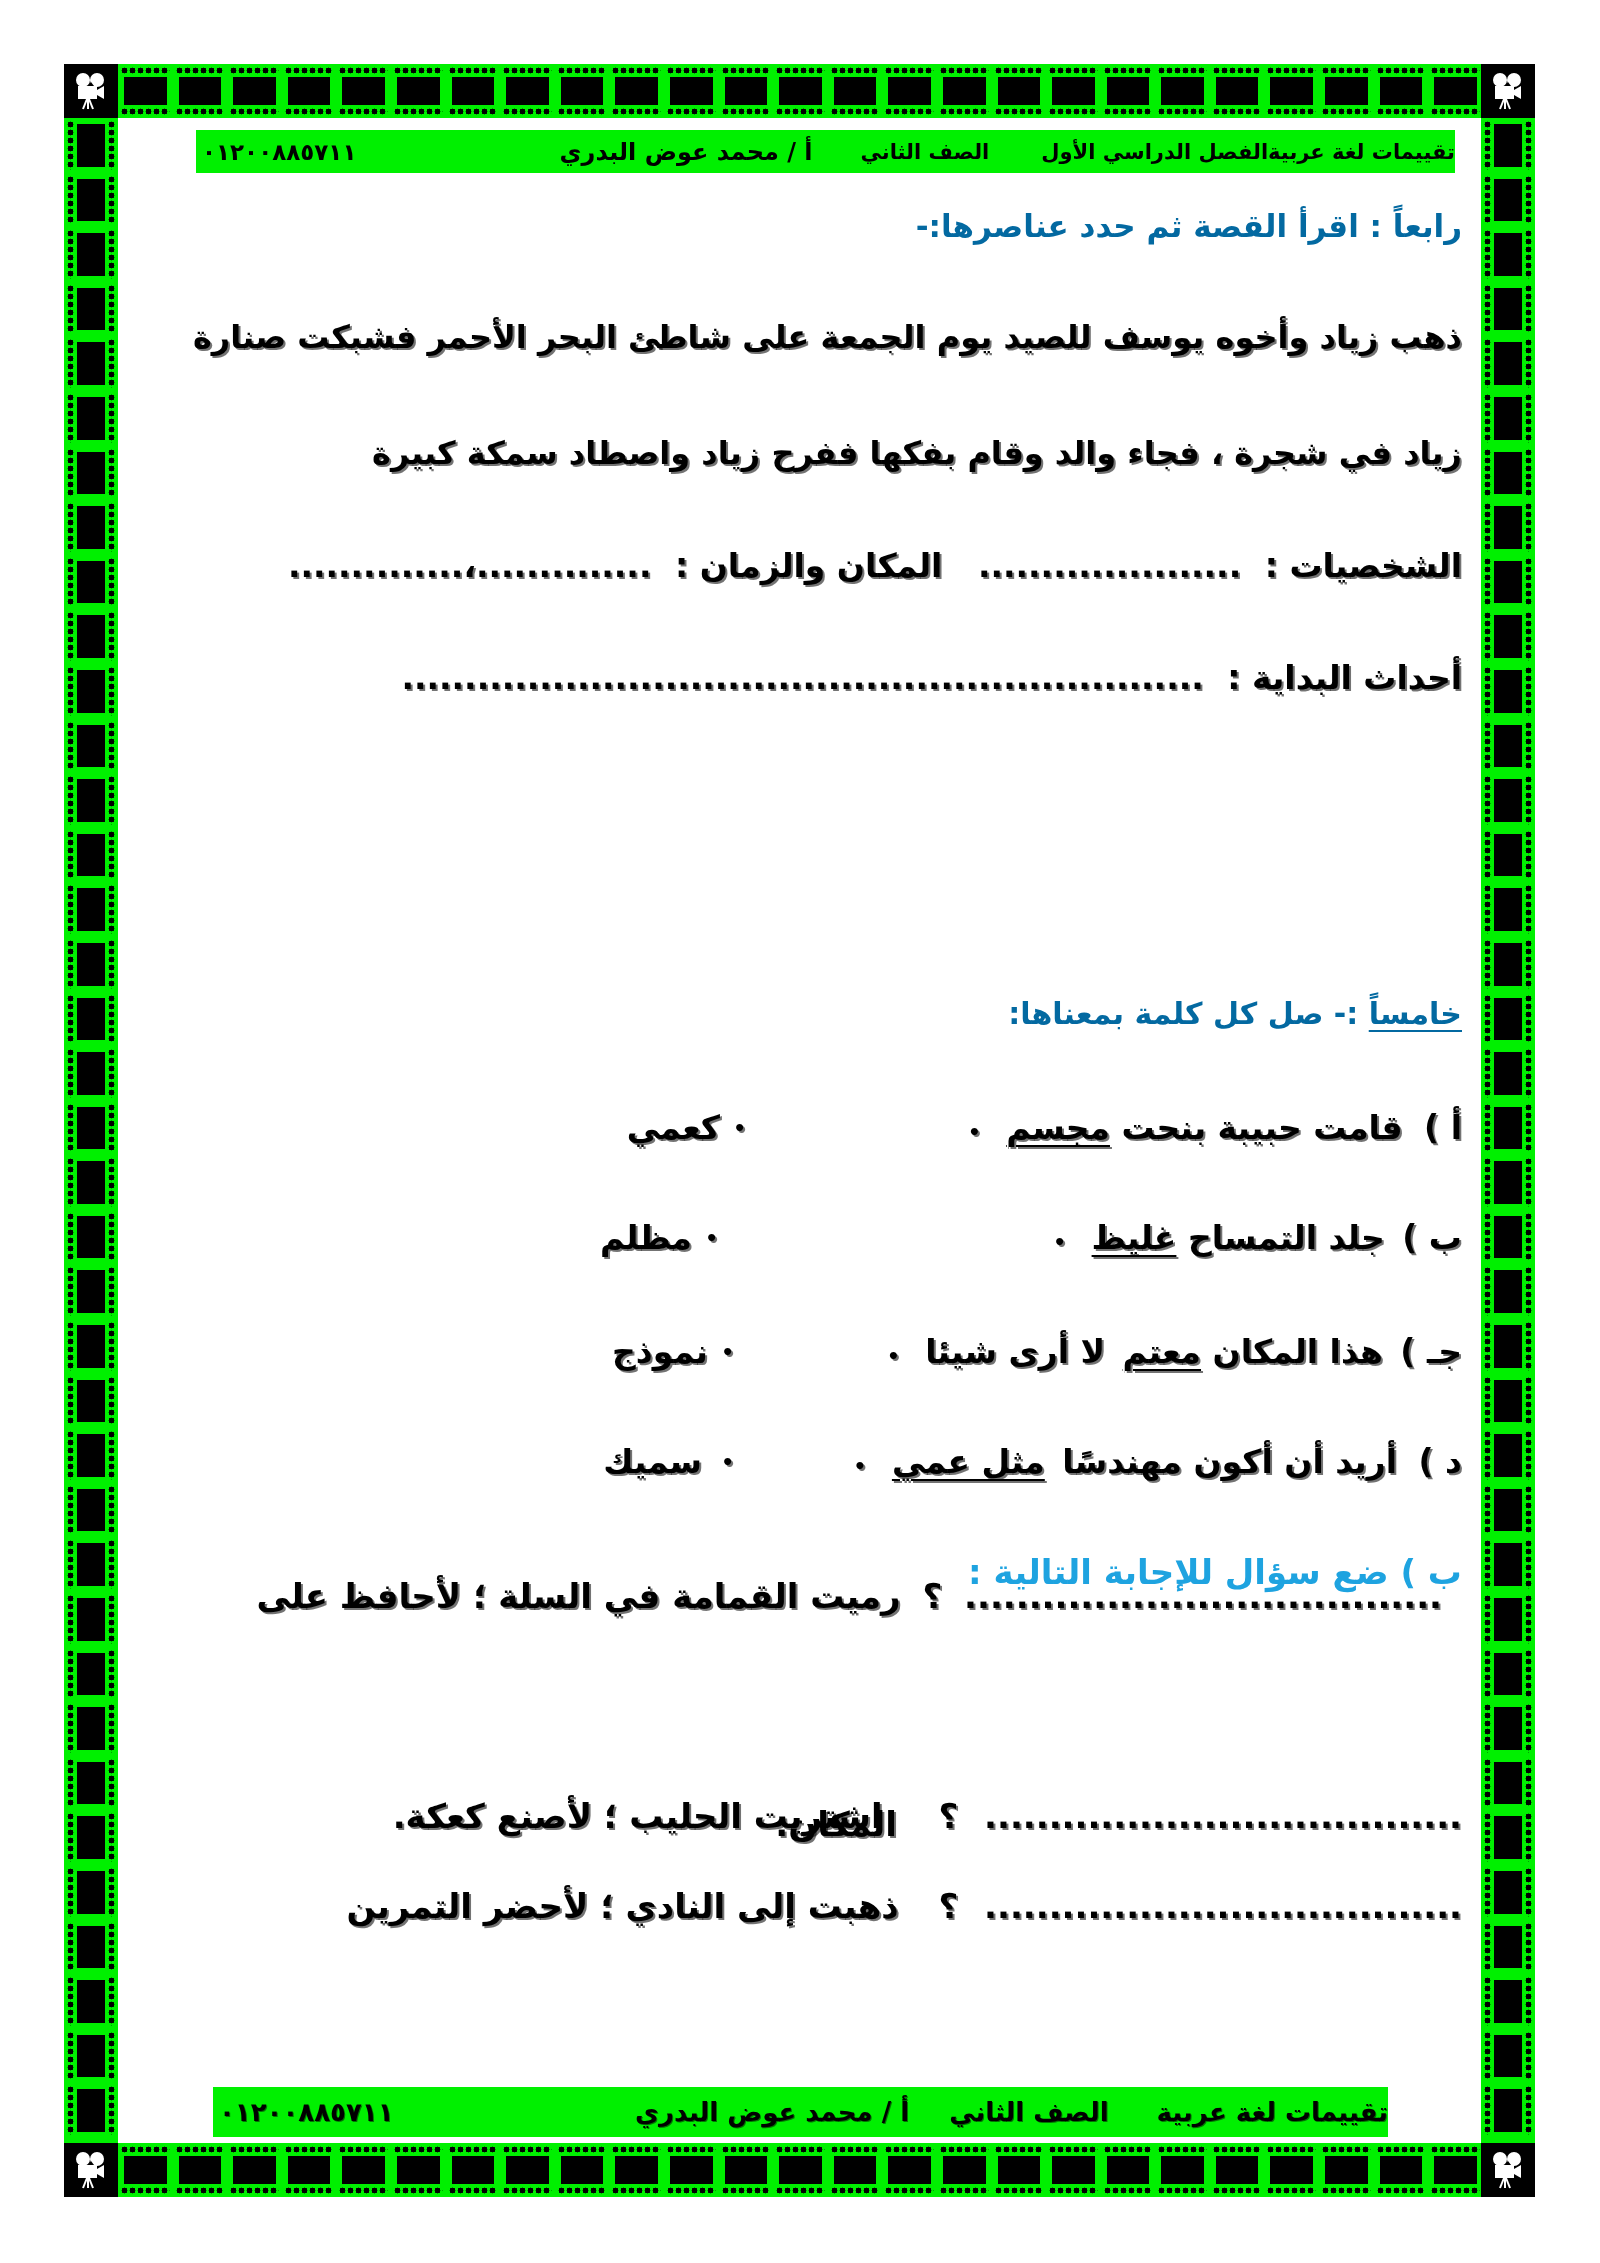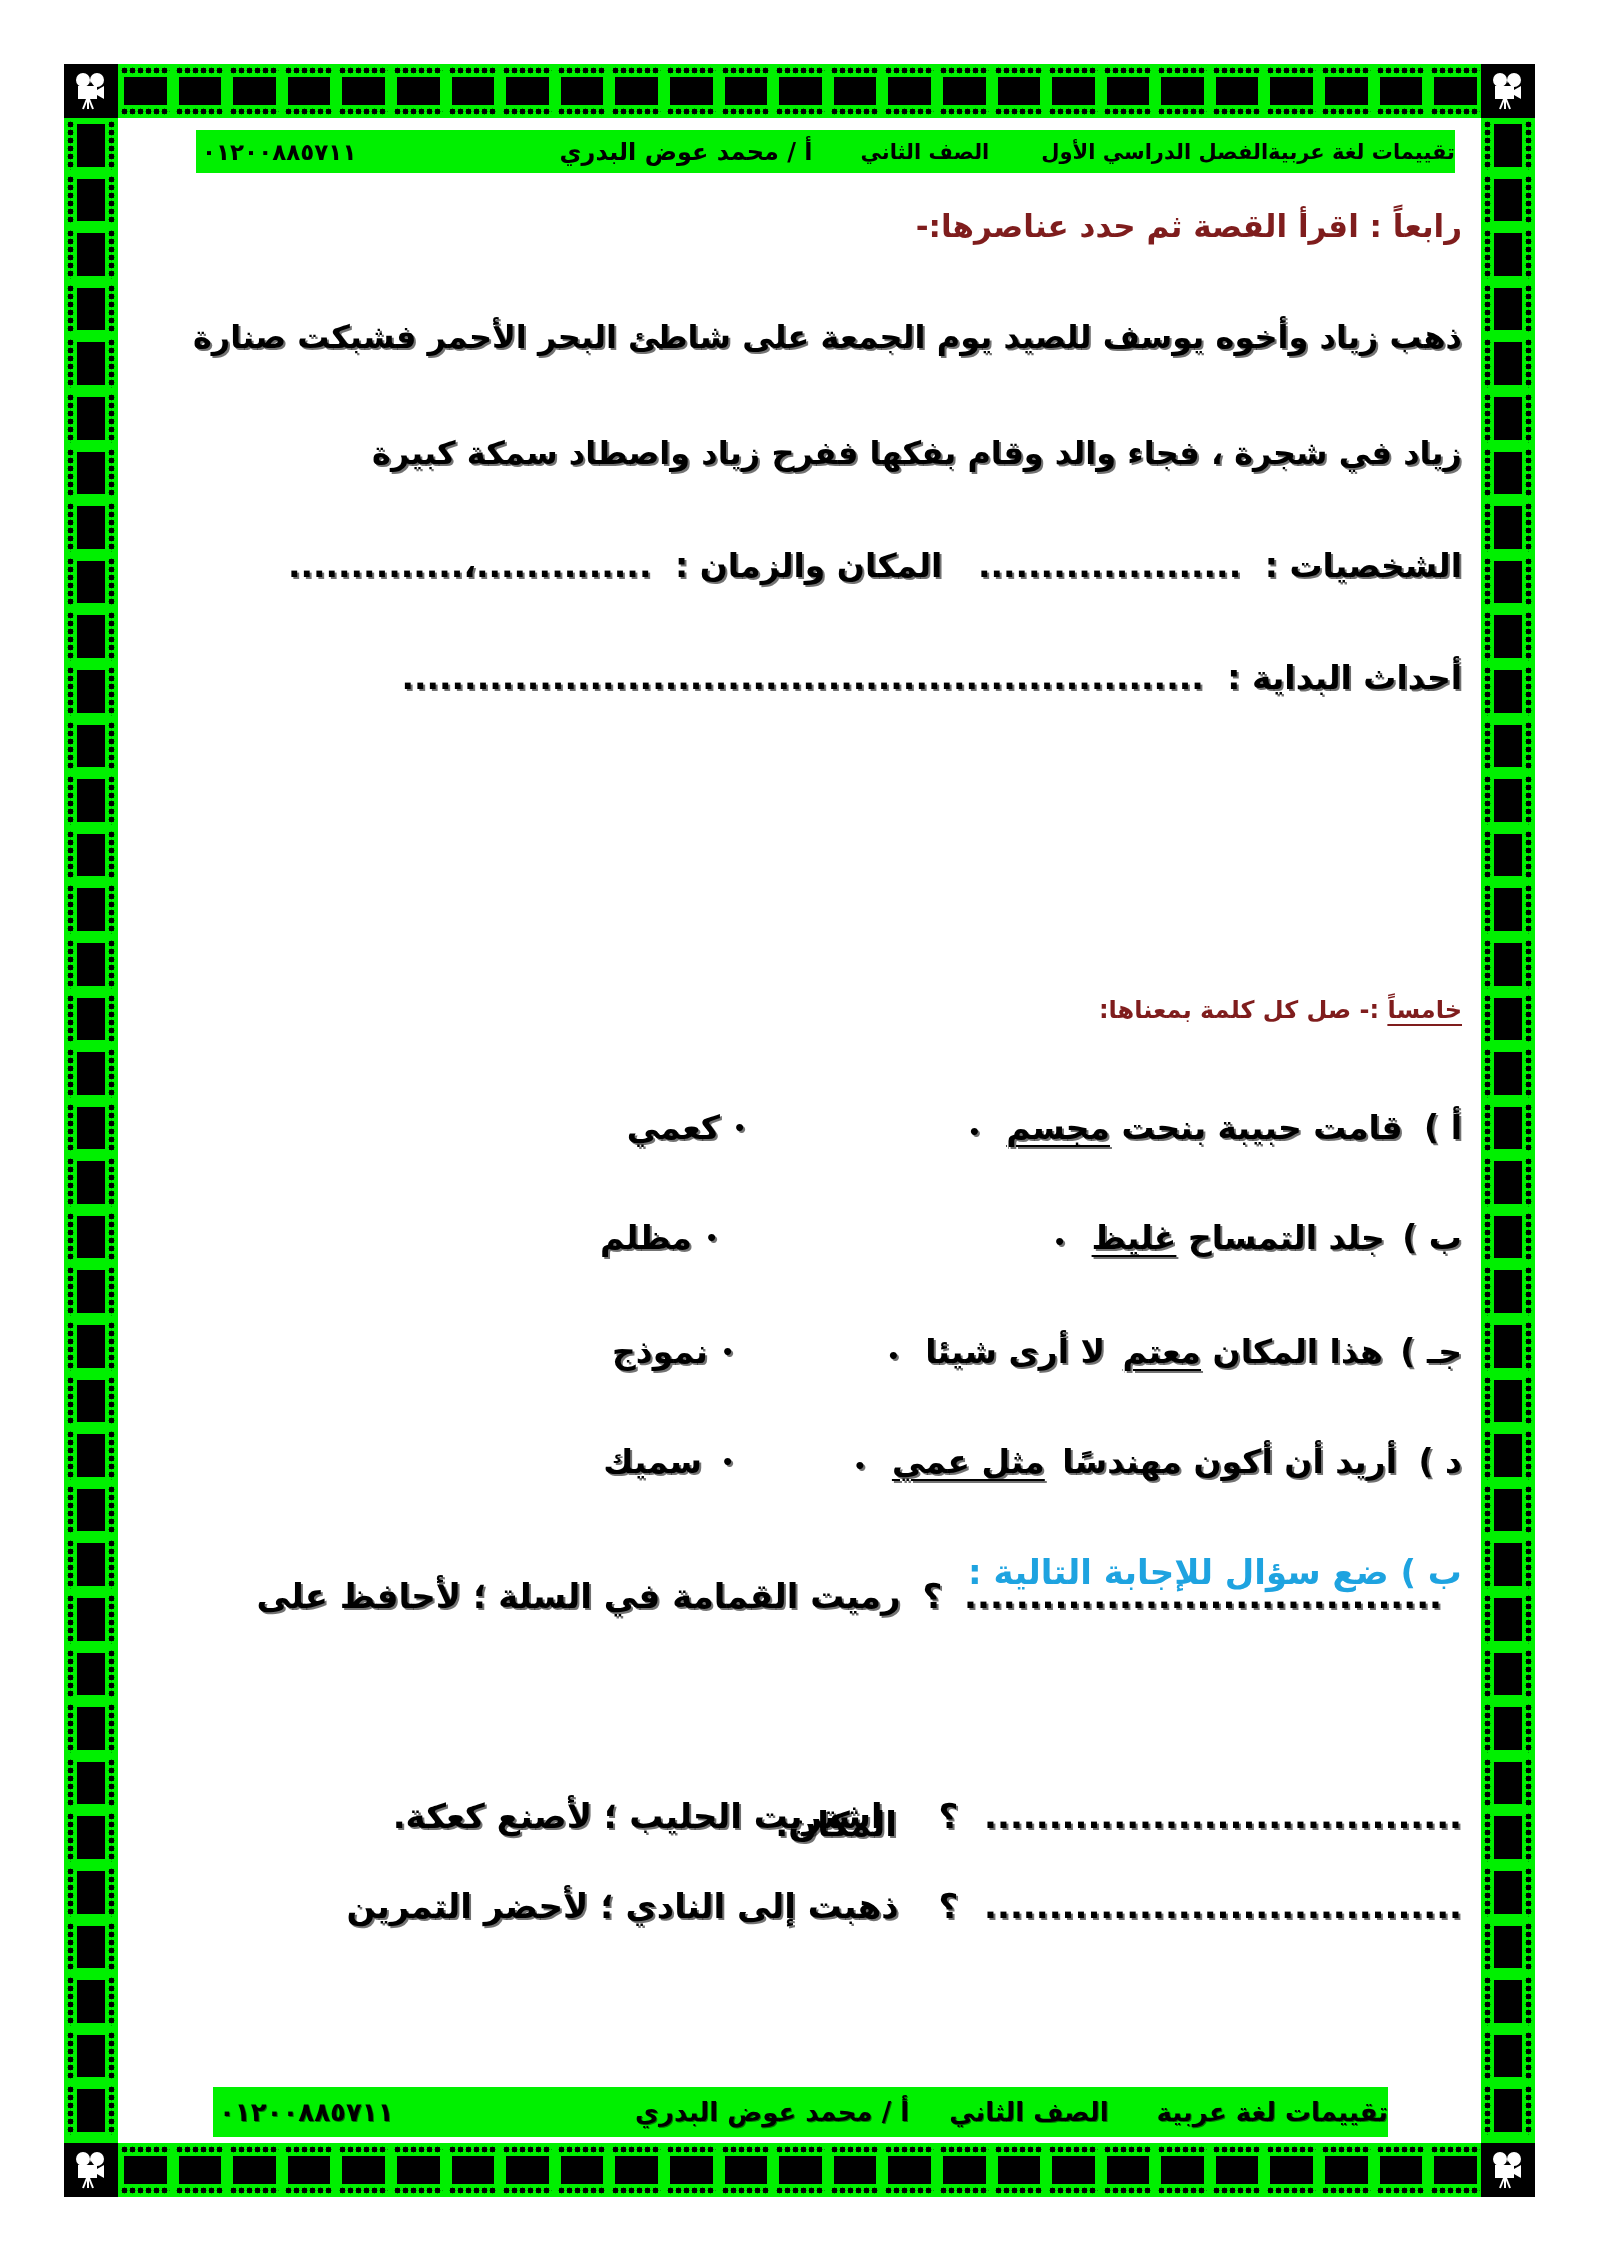--- a/index.html
+++ b/index.html
@@ -48,21 +48,21 @@
   }
   .band span { display: inline-block; }
 
   .content { position: absolute; left: 160px; width: 1302px; direction: rtl; }
   .line {
     position: absolute; right: 0; direction: rtl; white-space: nowrap;
     font-weight: bold; color: #000; font-size: 33px;
     font-family: "DejaVu Sans", sans-serif;
     text-shadow: 2px 2px 0 rgba(0,0,0,0.55);
   }
-  .red { color: #7f1d1d; text-shadow: none; }
+  .red { color: #0369a1; text-shadow: none; }
   .blue { color: #1ea3e0; text-shadow: none; }
   .u { text-decoration: underline; text-underline-offset: 6px; text-decoration-thickness: 2px; }
   .dots { letter-spacing: 1px; }
 </style>
 </head>
 <body>
 
 <div class="frame-strip strip-h" style="left:118px; top:64px; width:1363px;">
   <div class="cells" id="strip-top">
       <div class="cell">
@@ -770,21 +770,21 @@
     <span class="dots" style="margin-right:12px;">..............،..............</span>
   </div>
 
   <div class="line" style="top:658px;">
     <span>أحداث البداية :</span>
     <span class="dots" style="margin-right:12px;">................................................................</span>
   </div>
 
 
 
-  <div class="line red" style="top:996px; font-size:24px;">
+  <div class="line red" style="top:996px; font-size:30px;">
     <span class="u">خامساً</span><span> :-  صل كل كلمة بمعناها:</span>
   </div>
 
   <div class="line" style="top:1108px; width:1302px;">
     <span>أ )</span>
     <span style="margin-right:10px;">قامت حبيبة بنحت</span>
     <span class="u">مجسم</span>
     <span style="margin-right:14px; font-size:20px;">•</span>
     <span style="position:absolute; right:716px; font-size:20px; top:8px;">•</span>
     <span style="position:absolute; right:742px;">كعمي</span>

